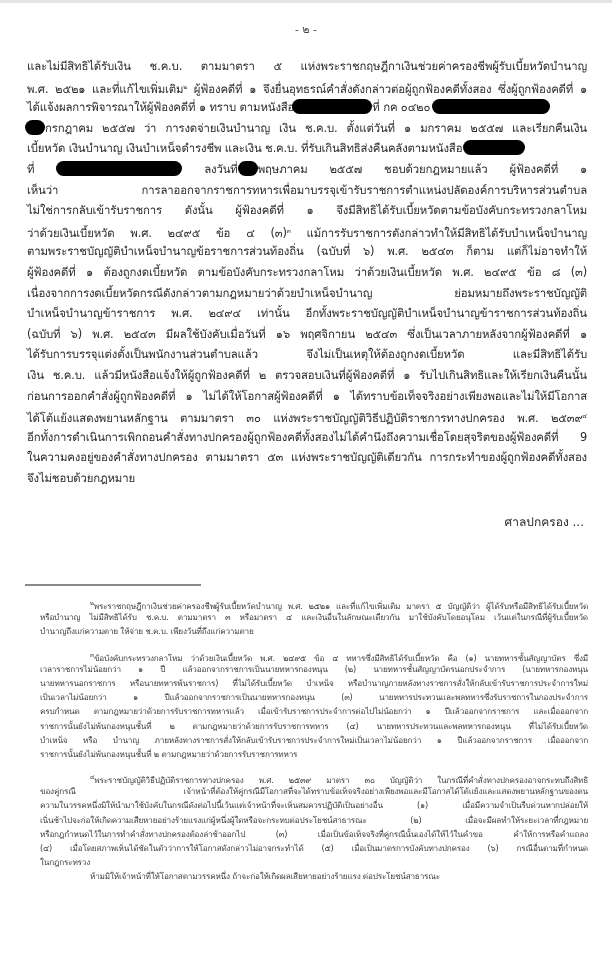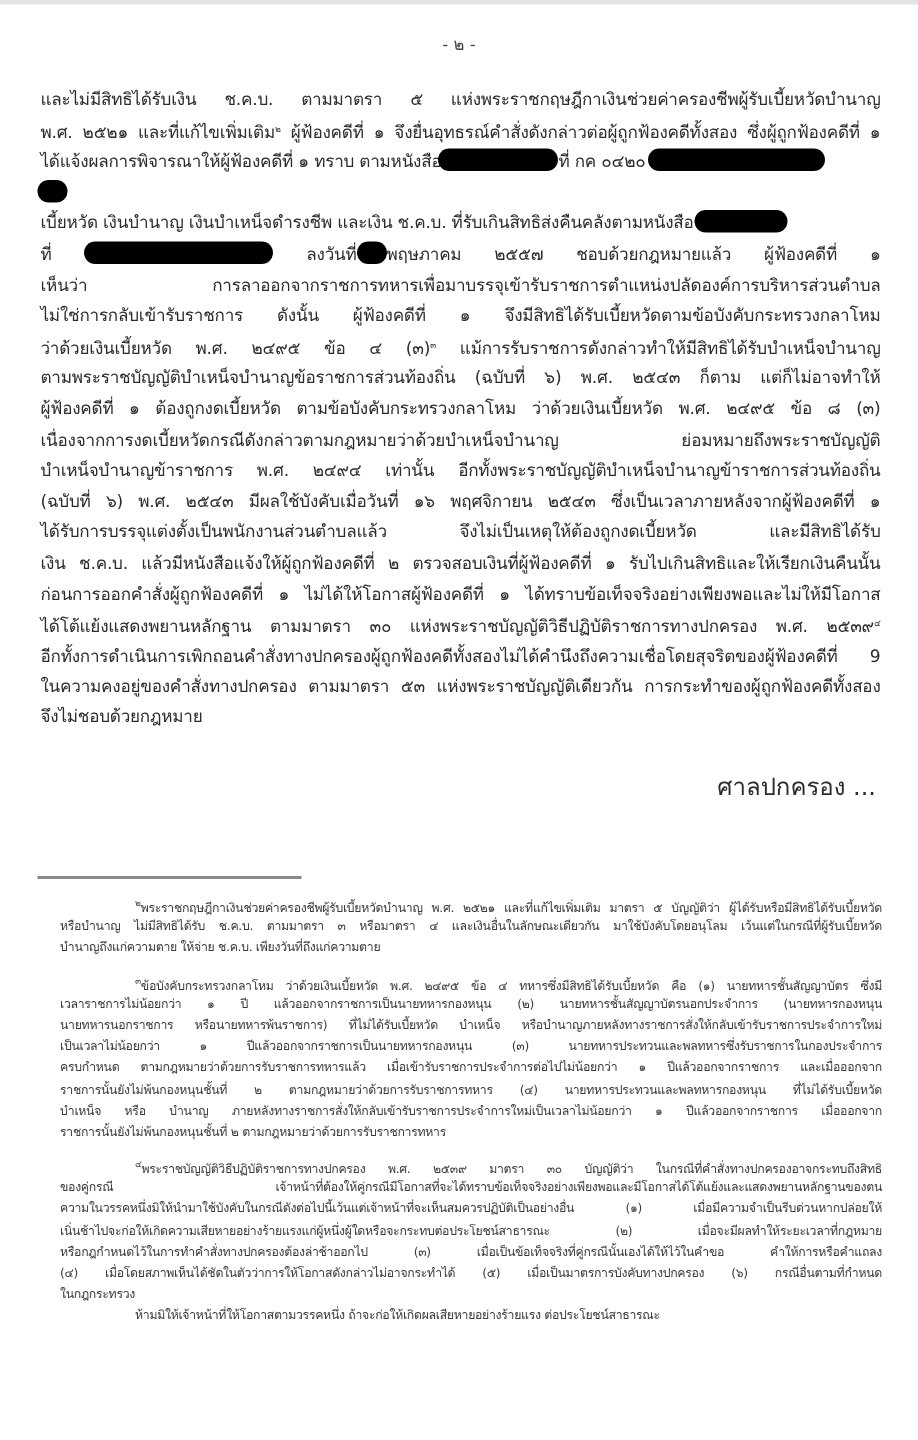--- a/index.html
+++ b/index.html
@@ -3,23 +3,23 @@
 <meta charset="utf-8">
 <style>
   html, body { margin: 0; padding: 0; background: #ffffff; }
   body { width: 612px; height: 960px; position: relative; overflow: hidden;
          font-family: "DejaVu Sans", "Liberation Sans", sans-serif; color: #2a2a2a; }
   .topline { position: absolute; left: 0; top: 0; width: 612px; height: 3px; background: #e4e4e4; }
   .page-num { position: absolute; top: 20px; left: 0; width: 612px; text-align: center; font-size: 11px; color: #444; }
   .body-text { position: absolute; left: 27px; top: 56px; width: 560px; }
   .line { font-size: 11.4px; line-height: 20.6px; height: 20.6px; white-space: nowrap; overflow: visible;
           text-align: justify; text-align-last: justify; color: #2b2b2b; letter-spacing: -0.15px; }
-  .line.last { text-align-last: left; font-family: Liberation Serif, serif; }
+  .line.last { text-align-last: left; }
   .redact { display: inline-block; background: #000; border-radius: 10px; height: 15px; vertical-align: -3px; }
-  .court-ref { position: absolute; right: 28px; top: 512px; font-size: 16px; color: #2b2b2b; }
+  .court-ref { position: absolute; right: 28px; top: 512px; font-size: 12px; color: #2b2b2b; }
   .fn-rule { position: absolute; left: 25px; top: 584px; width: 176px; height: 1.5px; background: #8a8a8a; }
   .footnotes { position: absolute; left: 40px; top: 596px; width: 548px; }
   .fn-line { font-size: 8.2px; line-height: 14.2px; height: 14.2px; white-space: nowrap; color: #3a3a3a;
              text-align: justify; text-align-last: justify; letter-spacing: -0.2px; }
   .fn-line.last { text-align-last: left; }
   .fn-line.first { padding-left: 50px; }
   .fn-gap { height: 9px; }
   sup { font-size: 6px; vertical-align: 4px; }
 </style>
 </head>
@@ -29,21 +29,21 @@
 
 <div class="page-num">- ๒ -</div>
 
 <div class="body-text">
   <div class="line"><span>และไม่มีสิทธิได้รับเงิน ช.ค.บ. ตามมาตรา ๕ แห่งพระราชกฤษฎีกาเงินช่วยค่าครองชีพผู้รับเบี้ยหวัดบำนาญ</span></div>
 
   <div class="line"><span>พ.ศ. ๒๕๒๑ และที่แก้ไขเพิ่มเติม</span><sup>๒</sup> <span>ผู้ฟ้องคดีที่ ๑ จึงยื่นอุทธรณ์คำสั่งดังกล่าวต่อผู้ถูกฟ้องคดีทั้งสอง ซึ่งผู้ถูกฟ้องคดีที่ ๑</span></div>
 
   <div class="line" style="text-align-last:left;"><span>ได้แจ้งผลการพิจารณาให้ผู้ฟ้องคดีที่ ๑ ทราบ ตามหนังสือ</span><span class="redact" style="width:80px;margin-left:-2px;"></span><span>ที่ กค ๐๔๒๐</span><span class="redact" style="width:118px;margin-left:2px;"></span></div>
 
-  <div class="line"><span class="redact" style="width:20px;margin-left:-2px;"></span></div>
+  <div class="line"><span class="redact" style="width:20px;margin-left:-2px;"></span><span>กรกฎาคม ๒๕๕๗ ว่า การงดจ่ายเงินบำนาญ เงิน ช.ค.บ. ตั้งแต่วันที่ ๑ มกราคม ๒๕๕๗ และเรียกคืนเงิน</span></div>
 
   <div class="line" style="text-align-last:left;"><span>เบี้ยหวัด เงินบำนาญ เงินบำเหน็จดำรงชีพ และเงิน ช.ค.บ. ที่รับเกินสิทธิส่งคืนคลังตามหนังสือ</span><span class="redact" style="width:62px;margin-left:1px;"></span></div>
 
   <div class="line"><span>ที่</span> <span class="redact" style="width:126px;"></span> <span>ลงวันที่</span><span class="redact" style="width:20px;"></span><span>พฤษภาคม ๒๕๕๗ ชอบด้วยกฎหมายแล้ว ผู้ฟ้องคดีที่ ๑</span></div>
 
   <div class="line"><span>เห็นว่า การลาออกจากราชการทหารเพื่อมาบรรจุเข้ารับราชการตำแหน่งปลัดองค์การบริหารส่วนตำบล</span></div>
   <div class="line"><span>ไม่ใช่การกลับเข้ารับราชการ ดังนั้น ผู้ฟ้องคดีที่ ๑ จึงมีสิทธิได้รับเบี้ยหวัดตามข้อบังคับกระทรวงกลาโหม</span></div>
 
   <div class="line"><span>ว่าด้วยเงินเบี้ยหวัด พ.ศ. ๒๔๙๕ ข้อ ๔ (๓)</span><sup>๓</sup> <span>แม้การรับราชการดังกล่าวทำให้มีสิทธิได้รับบำเหน็จบำนาญ</span></div>
 

